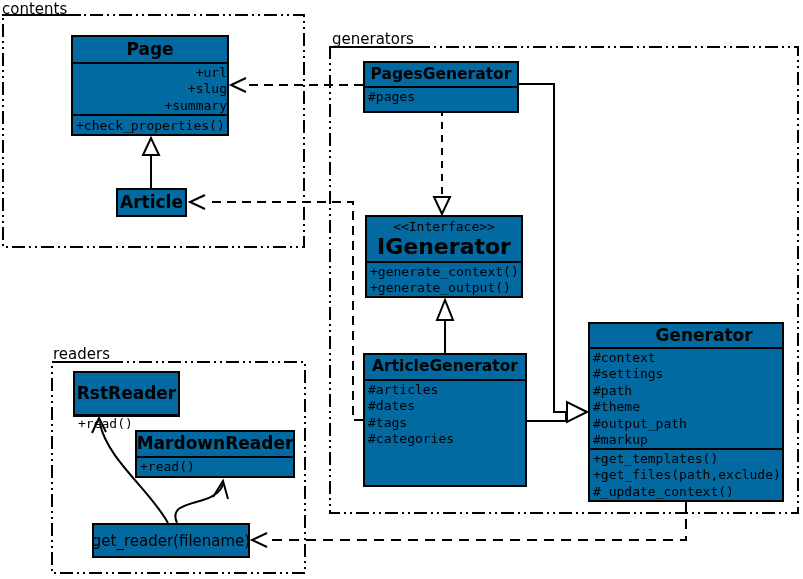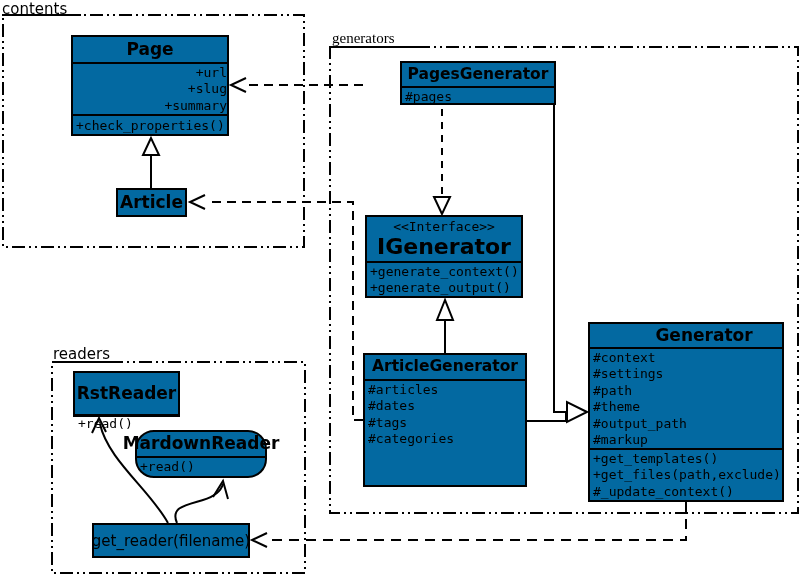--- a/index.html
+++ b/index.html
@@ -79,40 +79,40 @@
       </g>
 
       <g>
         <path d="M177,523 C170,507 186,505 203,500 C216,496 221,491 223,484"></path>
         <polyline points="213,497 223,481 228,499"></polyline>
       </g>
     </g>
   </svg>
 
   <div class="pkg-label" style="left:2px;top:0px;">contents</div>
-  <div class="pkg-label" style="left:332px;top:30px;font-family:Liberation Serif, serif;">generators</div>
+  <div class="pkg-label" style="left:332px;top:30px;">generators</div>
   <div class="pkg-label" style="left:53px;top:345px;">readers</div>
 
   <div class="cls" style="left:71px;top:35px;width:158px;height:101px;">
     <div class="title" style="height:25px;">Page</div>
     <div class="comp pad1" style="height:49px;text-align:right;">
       <div class="mline">+url</div>
       <div class="mline">+slug</div>
       <div class="mline">+summary</div>
     </div>
     <div class="comp vcenter" style="height:21px;">
       <div class="mline">+check_properties()</div>
     </div>
   </div>
 
   <div class="cls" style="left:116px;top:188px;width:71px;height:29px;">
     <div class="title" style="height:25px;">Article</div>
   </div>
 
-  <div class="cls" style="left:363px;top:61px;width:156px;height:44px;margin-left:37px;">
+  <div class="cls" style="left:363px;top:61px;width:156px;height:52px;">
     <div class="title long" style="height:23px;">PagesGenerator</div>
     <div class="comp vcenter" style="height:19px;">
       <div class="mline">#pages</div>
     </div>
   </div>
 
   <div class="cls" style="left:365px;top:215px;width:158px;height:83px;">
     <div class="title" style="height:44px;flex-direction:column;">
       <div class="stereo">&lt;&lt;Interface&gt;&gt;</div>
       <div class="iface-name">IGenerator</div>
@@ -150,21 +150,21 @@
     </div>
   </div>
 
   <div class="cls" style="left:73px;top:371px;width:107px;height:46px;">
     <div class="title" style="height:41px;">RstReader</div>
     <div class="comp vcenter" style="height:17px;">
       <div class="mline">+read()</div>
     </div>
   </div>
 
-  <div class="cls" style="left:135px;top:430px;width:132px;height:48px;border-radius:19px;">
+  <div class="cls" style="left:135px;top:430px;width:160px;height:48px;">
     <div class="title" style="height:24px;">MardownReader</div>
     <div class="comp vcenter" style="height:18px;">
       <div class="mline">+read()</div>
     </div>
   </div>
 
   <div class="cls plain" style="left:92px;top:523px;width:158px;height:35px;">
     <span>get_reader(filename)</span>
   </div>
 

